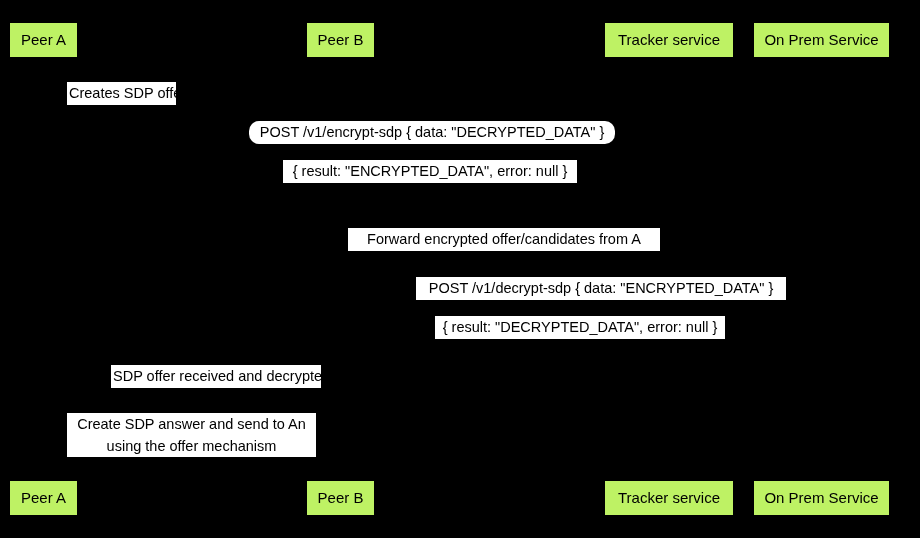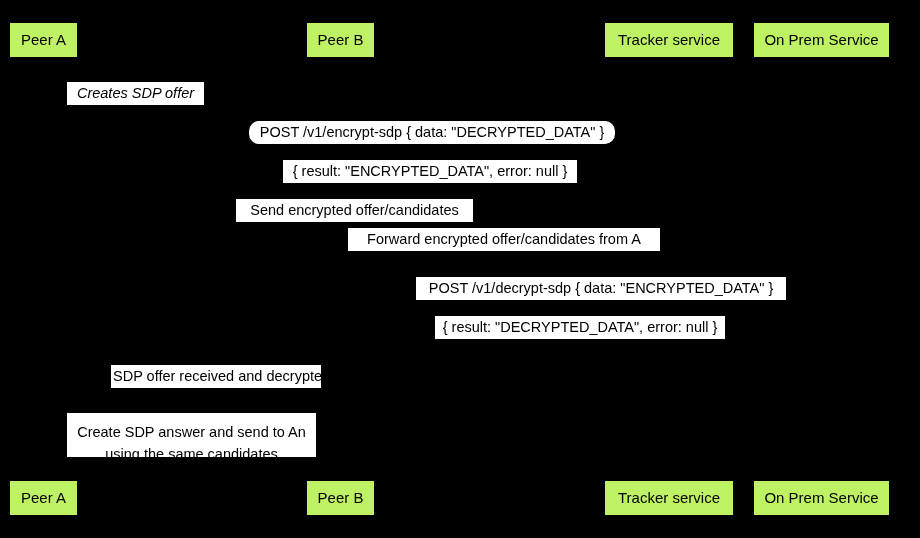--- a/index.html
+++ b/index.html
@@ -42,21 +42,21 @@
     text-align: center;
     padding: 0 2px;
   }
   .msg.one-line {
     height: 23px;
     line-height: 23px;
   }
   .msg.two-line {
     height: 44px;
     line-height: 22px;
-    padding-top: 8px;
+    padding-top: 0px;
     white-space: normal;
   }
   .msg .l1, .msg .l2 {
     display: block;
     height: 22px;
     line-height: 22px;
     white-space: nowrap;
   }
 </style>
 </head>
@@ -75,55 +75,52 @@
   <div class="participant" style="left:307px; top:23px; width:67px;">
     <span>Peer B</span>
   </div>
   <div class="participant" style="left:605px; top:23px; width:128px;">
     <span>Tracker service</span>
   </div>
   <div class="participant" style="left:754px; top:23px; width:135px;">
     <span>On Prem Service</span>
   </div>
 
-  <div class="msg one-line" style="left:67px; top:82px; width:137px;font-style:italic;">
+  <div class="msg one-line" style="left:67px; top:82px; width:109px;">
     <span>Creates SDP offer</span>
   </div>
 
   <div class="msg one-line" style="left:249px; top:121px; width:366px;border-radius:10px;">
     <span>POST /v1/encrypt-sdp { data: "DECRYPTED_DATA" }</span>
   </div>
 
   <div class="msg one-line" style="left:283px; top:160px; width:294px;">
     <span>{ result: "ENCRYPTED_DATA", error: null }</span>
   </div>
 
-  <div class="msg one-line" style="left:236px; top:199px; width:237px;">
-    <span>Send encrypted offer/candidates</span>
-  </div>
 
   <div class="msg one-line" style="left:348px; top:228px; width:312px;">
     <span>Forward encrypted offer/candidates from A</span>
   </div>
 
   <div class="msg one-line" style="left:416px; top:277px; width:370px;">
     <span>POST /v1/decrypt-sdp { data: "ENCRYPTED_DATA" }</span>
   </div>
 
   <div class="msg one-line" style="left:435px; top:316px; width:290px;">
     <span>{ result: "DECRYPTED_DATA", error: null }</span>
   </div>
 
   <div class="msg one-line" style="left:70px; top:365px; width:210px;margin-left:41px;">
     <span>SDP offer received and decrypted!</span>
   </div>
 
   <div class="msg two-line" style="left:67px; top:413px; width:249px;">
     <span class="l1">Create SDP answer and send to An</span>
-    <span class="l2">using the same candidates</span>
+    <span class="l2">using the offer mechanism</span>
   </div>
 
   <div class="participant" style="left:10px; top:481px; width:67px;">
     <span>Peer A</span>
   </div>
   <div class="participant" style="left:307px; top:481px; width:67px;">
     <span>Peer B</span>
   </div>
   <div class="participant" style="left:605px; top:481px; width:128px;">
     <span>Tracker service</span>

